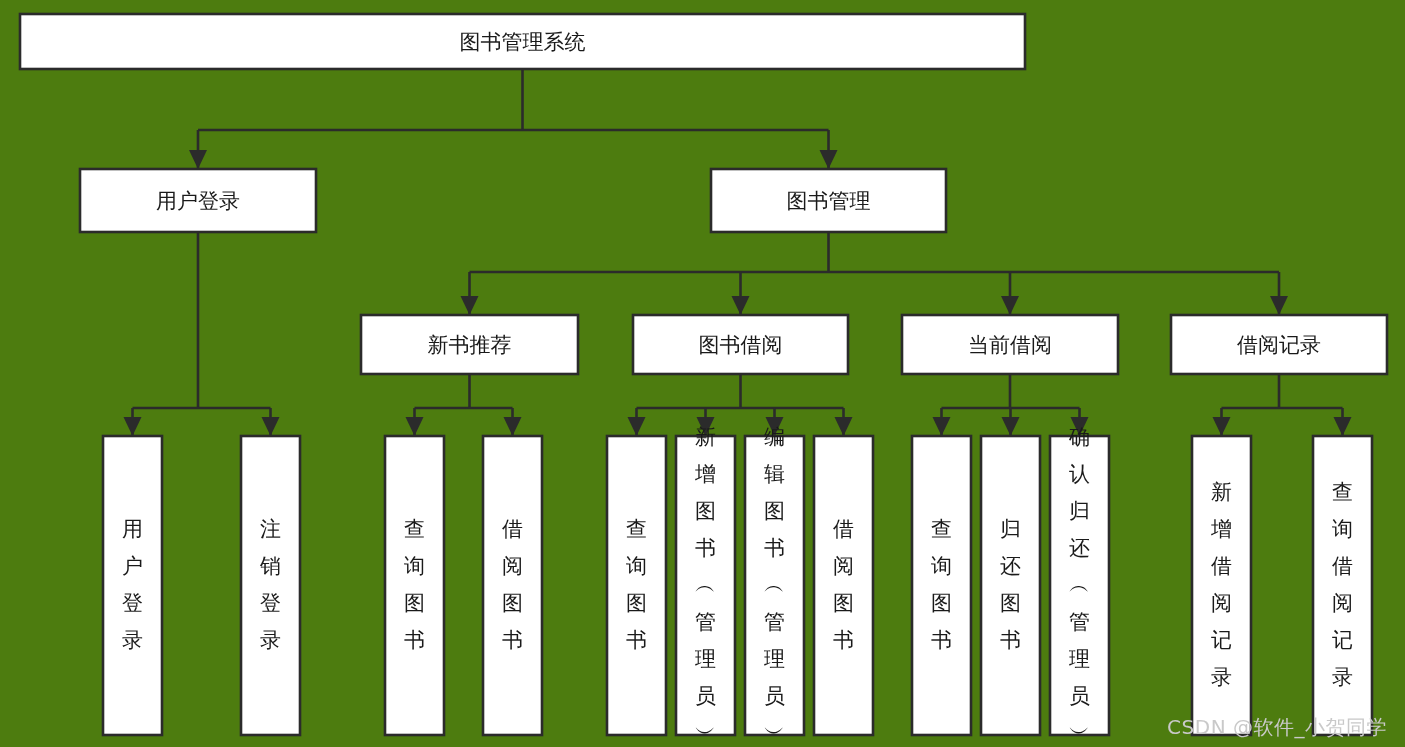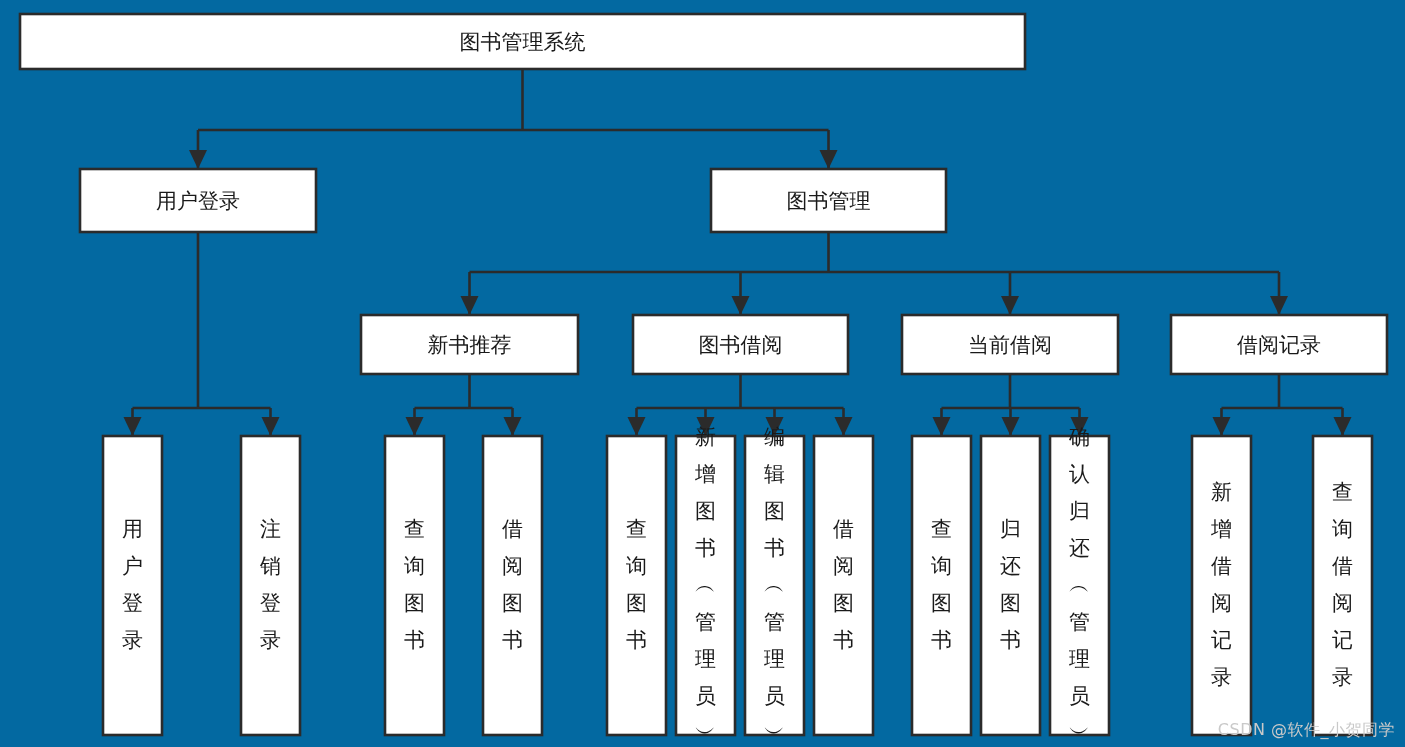--- a/index.html
+++ b/index.html
@@ -11,21 +11,21 @@
   body {
     width: 1405px;
     height: 747px;
     font-family: "DejaVu Sans", "Liberation Sans", sans-serif;
     overflow: hidden;
   }
   #diagram-root {
     position: relative;
     width: 1405px;
     height: 747px;
-    background: #0369a1;
+    background: #4d7c0f;
   }
   svg#tree-svg {
     display: block;
     width: 1405px;
     height: 747px;
   }
   .node-box {
     fill: #ffffff;
     stroke: #2b2b2b;
     stroke-width: 2.6;
@@ -54,24 +54,24 @@
   }
   .leaf-label-cell {
     font-family: "DejaVu Sans", "Liberation Sans", sans-serif;
     font-size: 21px;
     fill: #1a1a1a;
     text-anchor: middle;
     dominant-baseline: middle;
   }
   .watermark {
     position: absolute;
-    right: 10px;
+    right: 18px;
     bottom: 6px;
     font-family: "DejaVu Sans", "Liberation Sans", sans-serif;
-    font-size: 16px;
+    font-size: 20px;
     color: #c9c9c9;
     letter-spacing: 0.5px;
     white-space: nowrap;
     pointer-events: none;
   }
 </style>
 </head>
 <body>
 
 <div id="diagram-root">

